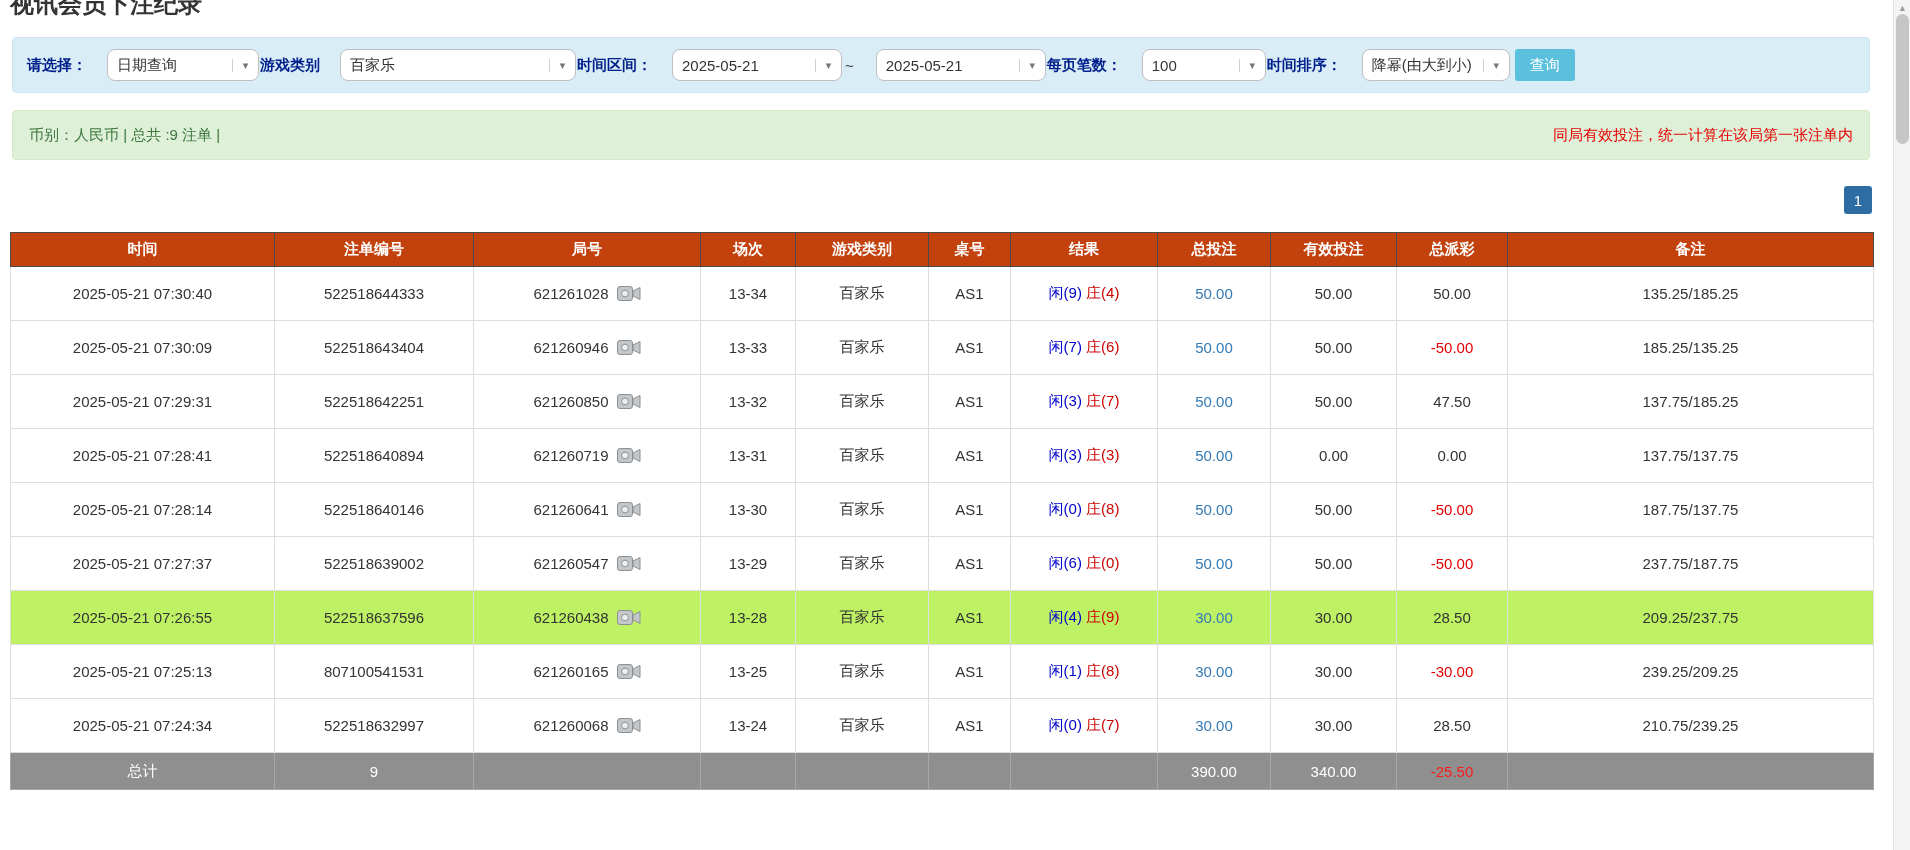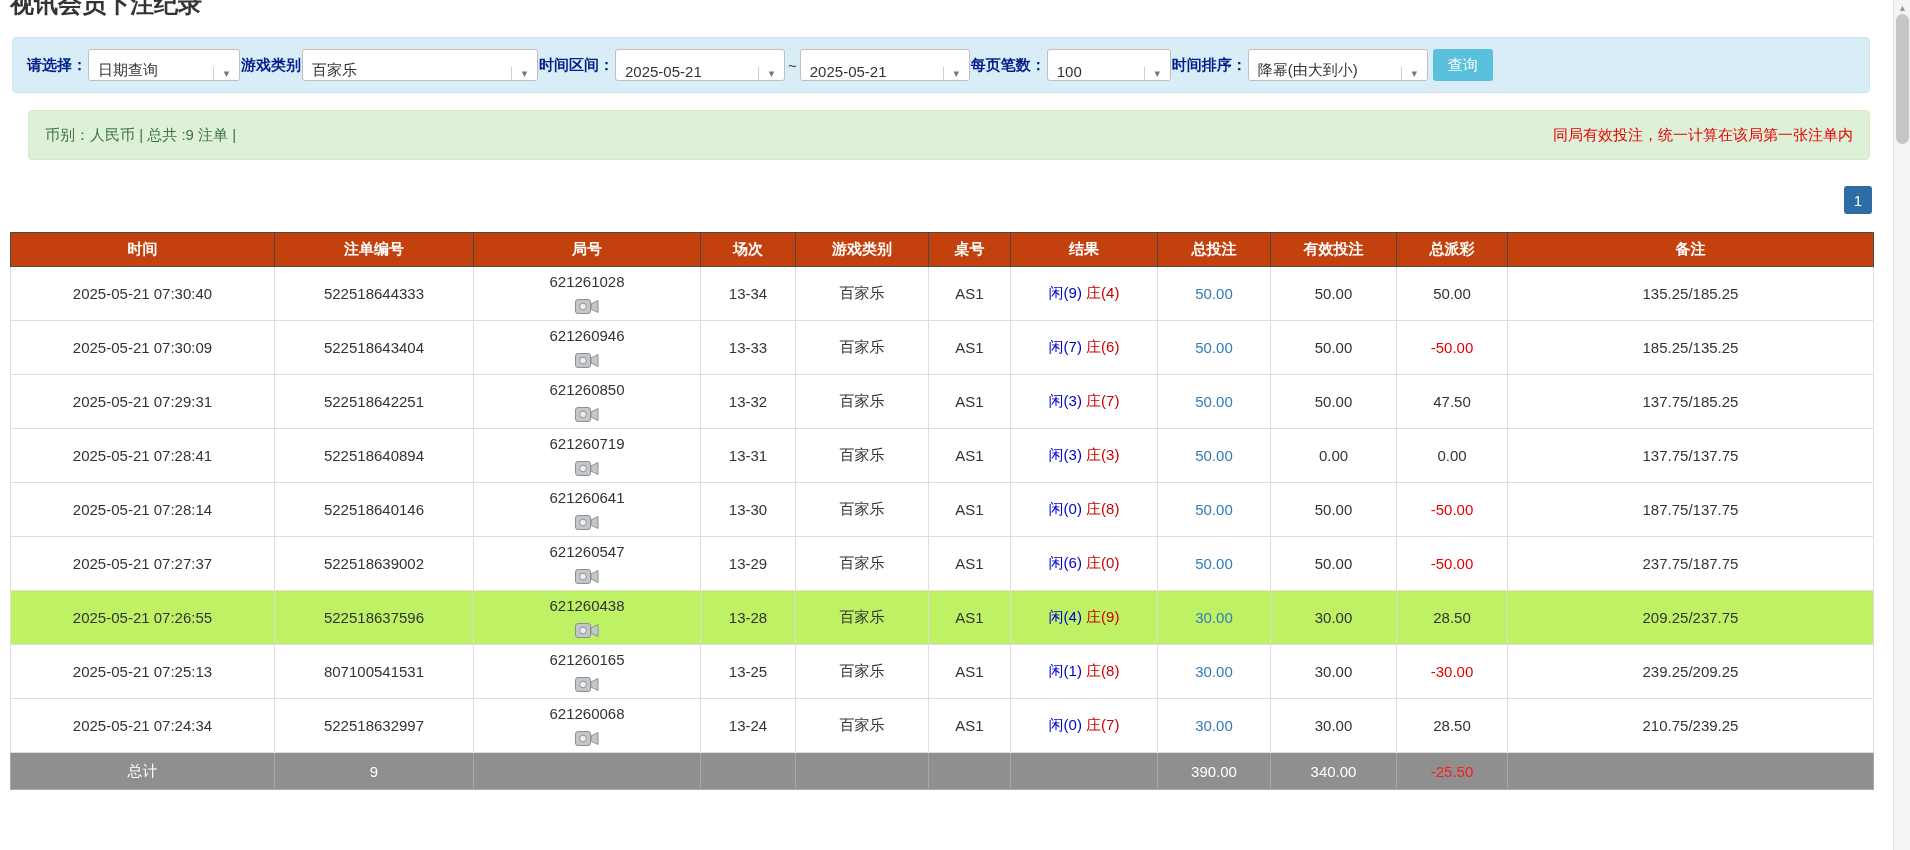--- a/index.html
+++ b/index.html
@@ -15,45 +15,45 @@
     font-size:24px; font-weight:bold; color:#333; white-space:nowrap;
   }
   
   .filter-bar {
     position:absolute; top:37px; left:12px; right:40px; height:56px;
     background:#d9edf7; border:1px solid #cde4f1; border-radius:4px;
     display:flex; align-items:center; padding:16px 14px; gap:1px;
   }
   .filter-label { color:#001f8b; font-weight:bold; font-size:15px; white-space:nowrap; }
   .sel {
-    display:inline-flex; align-items:flex-end; background:#fff;
-    border:1px solid #bfbfbf; border-radius:3px; height:32px; cursor:pointer;
+    display:inline-flex; align-items:center; background:#fff;
+    border:1px solid #bfbfbf; border-radius:8px; height:32px; cursor:pointer;margin-left:19px;
   }
   .sel .sel-val {
     flex:1; display:flex; align-items:center; padding:0 9px;
     font-size:15px; color:#333; white-space:nowrap; overflow:hidden;
   }
   .sel .sel-caret {
     width:26px; border-left:1px solid #cfcfcf; display:flex;
     align-items:center; justify-content:center; color:#777; font-size:11px;
     background:#fff; border-radius:0 3px 3px 0;
   }
   .w-qt   { width:152px; }
   .w-game { width:236px; }
   .w-date { width:170px; }
   .w-size { width:124px; }
-  .w-sort { width:180px; }
+  .w-sort { width:148px; }
   .range-sep { font-size:15px; color:#333; padding:0 2px; }
   .btn-query {
     background:#5bc0de; color:#fff; border:none; border-radius:3px;
     height:32px; padding:0 15px; font-size:15px; cursor:pointer; margin-left:4px;
   }
   
   .summary-bar {
-    position:absolute; top:110px; left:28px; right:40px; height:50px;
+    position:absolute; top:110px; left:12px; right:40px; height:50px;
     background:#dff0d8; border:1px solid #d6e9c6; border-radius:4px;
     display:flex; align-items:center; justify-content:space-between;
     padding:0 16px; font-size:15px;
   }
   .summary-left  { color:#3c763d; }
   .summary-right { color:#e60000; }
   
   .pagination-row { position:absolute; top:186px; right:38px; display:flex; gap:4px; }
   .page-btn {
     min-width:28px; height:28px; background:#2e6da4; color:#fff;
@@ -72,21 +72,21 @@
   }
   .data-table tbody td {
     background:#fff; height:54px; border:1px solid #ddd;
     text-align:center; padding:0 6px; white-space:nowrap; overflow:hidden;
   }
   .data-table tbody tr.highlight td { background:#bef264; }
   .data-table tfoot td {
     background:#8f8f8f; color:#fff; height:37px; border:1px solid #a8a8a8;
     text-align:center; font-size:15px;
   }
-  .round-wrap { display:inline-flex; align-items:center; gap:8px;flex-direction:column; }
+  .round-wrap { display:inline-flex; align-items:center; gap:8px; }
   .video-icon { display:inline-flex; cursor:pointer; line-height:0; }
   .bet-link { color:#337ab7; cursor:pointer; }
   .res-player { color:#0000cc; }
   .res-banker { color:#cc0000; }
   td.neg { color:#e60000; }
   .data-table tfoot td.neg { color:#ff1a1a; }
   
   .scrollbar {
     position:absolute; top:0; right:0; width:17px; height:850px;
     background:#f4f4f4; border-left:1px solid #e2e2e2;

